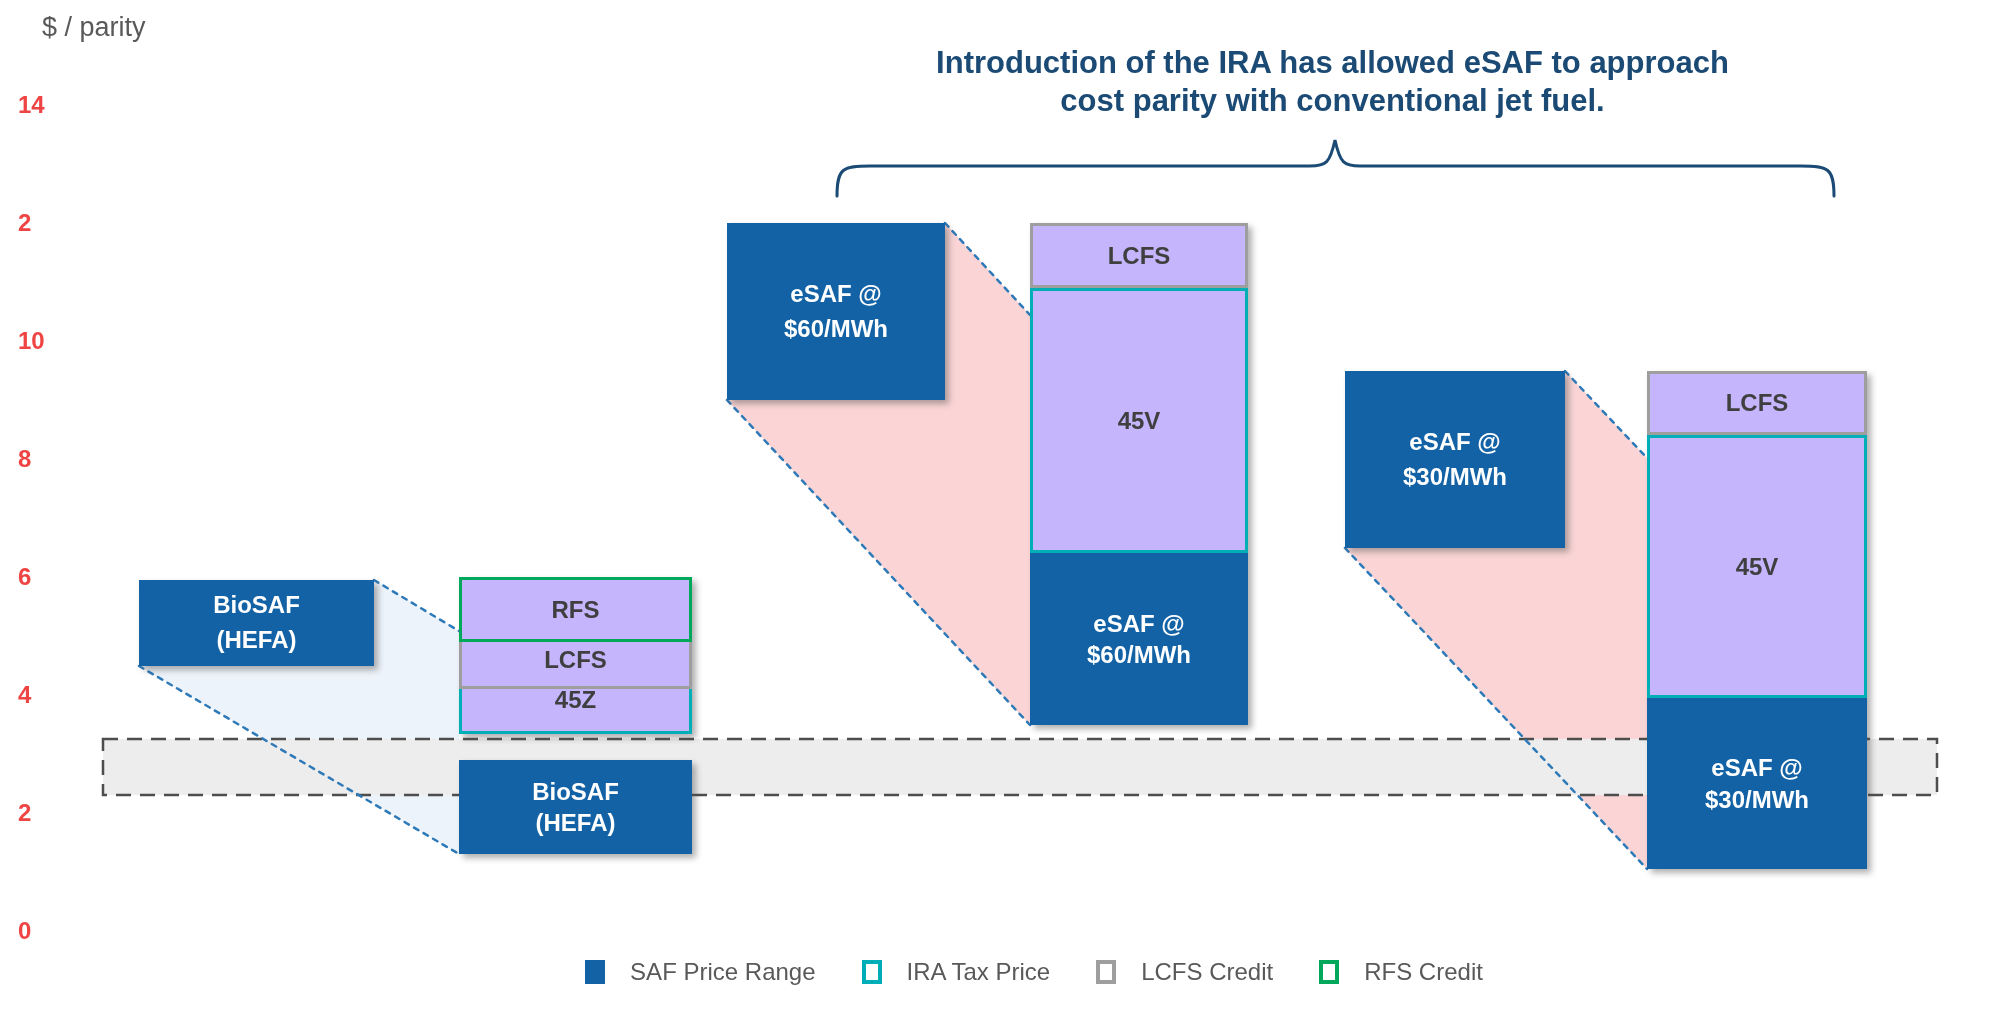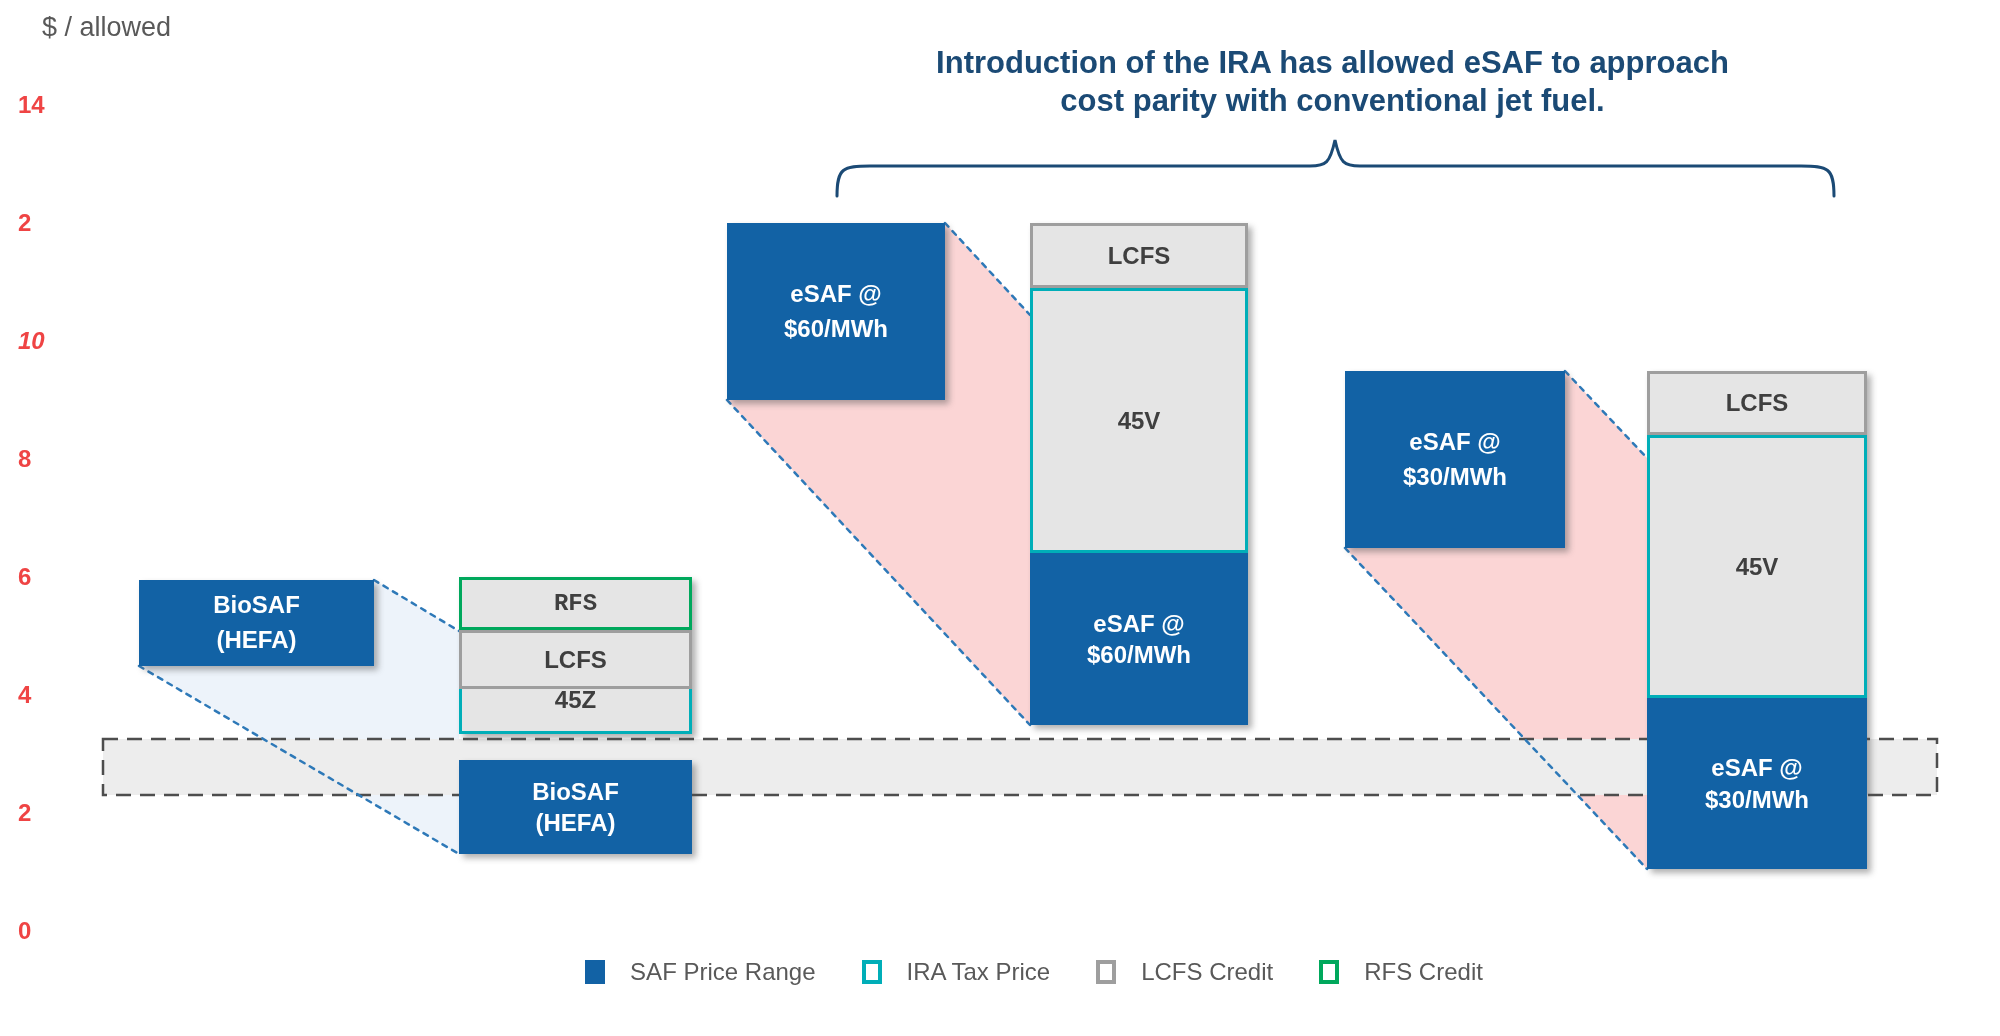--- a/index.html
+++ b/index.html
@@ -6,21 +6,21 @@
   #canvas{position:relative;width:2000px;height:1036px;background:#fff;overflow:hidden;}
   #shapes{position:absolute;left:0;top:0;z-index:1;}
   #axis-unit{position:absolute;left:42px;top:12px;font-size:27px;color:#595959;z-index:5;}
   #title{position:absolute;left:855px;top:44px;width:955px;text-align:center;font-size:31px;
          font-weight:bold;color:#1B4A75;line-height:1.22;white-space:pre-line;z-index:5;}
   .tick{position:absolute;left:18px;width:46px;text-align:left;font-size:24px;font-weight:600;
         color:#ef4444;line-height:28px;z-index:5;}
   #groups{position:absolute;left:0;top:0;width:2000px;height:1036px;z-index:4;}
   .stack,.pboxwrap{position:absolute;filter:drop-shadow(4px 4px 3px rgba(80,80,80,0.45));}
   .seg{position:absolute;box-sizing:border-box;display:flex;align-items:center;justify-content:center;
-       font-weight:bold;font-size:24px;color:#3F3F3F;background:#e5e5e5;text-align:center;
+       font-weight:bold;font-size:24px;color:#3F3F3F;background:#c4b5fd;text-align:center;
        white-space:pre-line;line-height:1.3;}
   .seg.saf{background:var(--blue);color:#FFFFFF;border:none;}
   .seg.ira{border:3px solid var(--teal);}
   .seg.lcfs{border:3px solid var(--gray);}
   .seg.rfs{border:3px solid var(--green);}
   .pbox{position:absolute;box-sizing:border-box;background:var(--blue);color:#fff;display:flex;
         align-items:center;justify-content:center;font-weight:bold;font-size:24px;text-align:center;
         white-space:pre-line;line-height:1.45;}
   #legend{position:absolute;left:0;top:958px;width:2000px;display:flex;justify-content:center;
           align-items:center;gap:46px;transform:translateX(34px);z-index:5;}
@@ -30,27 +30,27 @@
   .sw-saf{background:var(--blue);}
   .sw-ira{background:#fff;border:4px solid var(--teal);}
   .sw-lcfs{background:#fff;border:4px solid var(--gray);}
   .sw-rfs{background:#fff;border:4px solid var(--green);}
   .sw-jet{background:#F7F7F7;border:2px dashed #7F7F7F;width:22px;height:22px;}
 </style>
 </head>
 <body>
 
 <div id="canvas">
-  <div id="axis-unit">$ / allowed</div>
+  <div id="axis-unit">$ / parity</div>
   <div id="title">Introduction of the IRA has allowed eSAF to approach
 cost parity with conventional jet fuel.</div>
   <div id="ticks">
       <div class="tick" style="top: 91px;">14</div>
       <div class="tick" style="top: 209px;">2</div>
-      <div class="tick" style="top: 327px; font-style: italic;">10</div>
+      <div class="tick" style="top: 327px;">10</div>
       <div class="tick" style="top: 445px;">8</div>
       <div class="tick" style="top: 563px;">6</div>
       <div class="tick" style="top: 681px;">4</div>
       <div class="tick" style="top: 799px;">2</div>
       <div class="tick" style="top: 917px;">0</div>
     </div>
   <svg id="shapes" width="2000" height="1036" viewBox="0 0 2000 1036">
     <g id="funnels">
         <path d="M139,666 L374,666 L374,580
       L459,631 L459,854 Z" fill="#EDF3FA"></path>
@@ -76,21 +76,21 @@
   <div id="groups">
       <div class="pboxwrap">
         <div class="pbox" style="left: 139px; top: 580px; width: 235px; height: 86px;">BioSAF
 (HEFA)</div>
       </div>
       <div class="stack">
         <div class="seg saf" style="left: 459px; top: 760px; width: 233px; height: 94px;">BioSAF
 (HEFA)</div>
         <div class="seg ira" style="left: 459px; top: 665px; width: 233px; height: 69px;">45Z</div>
         <div class="seg lcfs" style="left: 459px; top: 630px; width: 233px; height: 59px;">LCFS</div>
-        <div class="seg rfs" style="left: 459px; top: 577px; width: 233px; height: 53px; font-family: Liberation Mono, monospace;">RFS</div>
+        <div class="seg rfs" style="left: 459px; top: 577px; width: 233px; height: 65px;">RFS</div>
       </div>
       <div class="pboxwrap">
         <div class="pbox" style="left: 727px; top: 223px; width: 218px; height: 177px;">eSAF @
 $60/MWh</div>
       </div>
       <div class="stack">
         <div class="seg saf" style="left: 1030px; top: 553px; width: 218px; height: 172px;">eSAF @
 $60/MWh</div>
         <div class="seg ira" style="left: 1030px; top: 288px; width: 218px; height: 265px;">45V</div>
         <div class="seg lcfs" style="left: 1030px; top: 223px; width: 218px; height: 65px;">LCFS</div>

